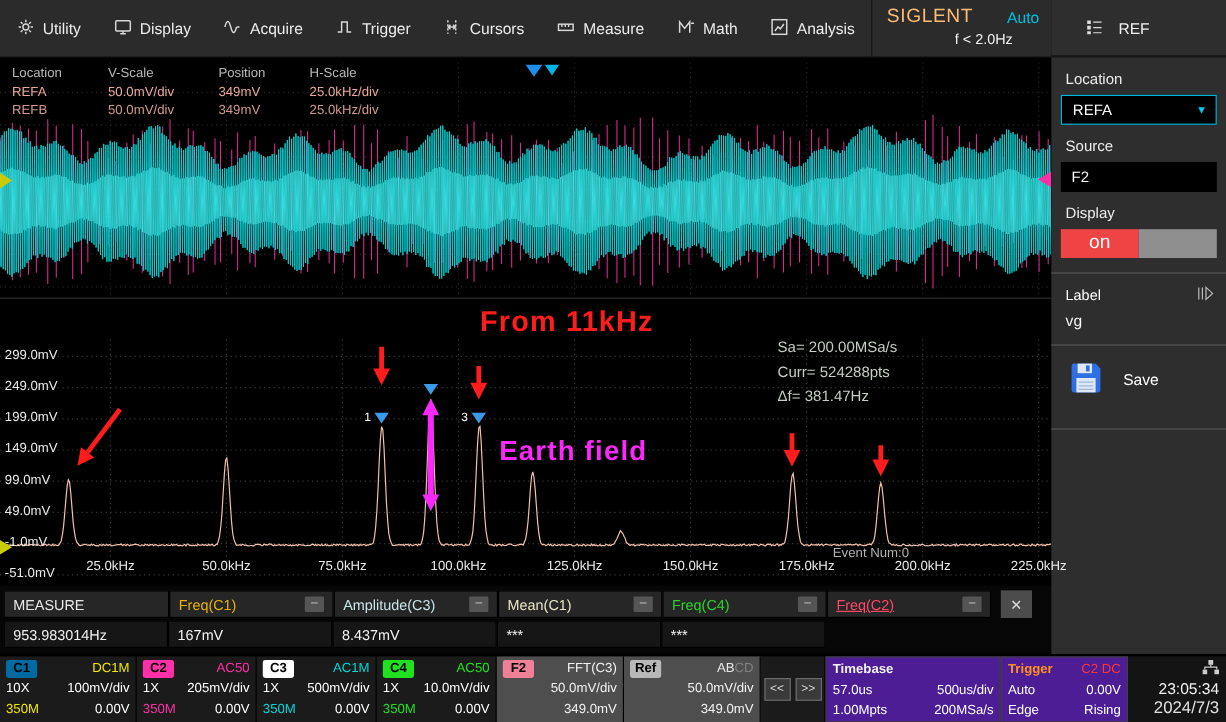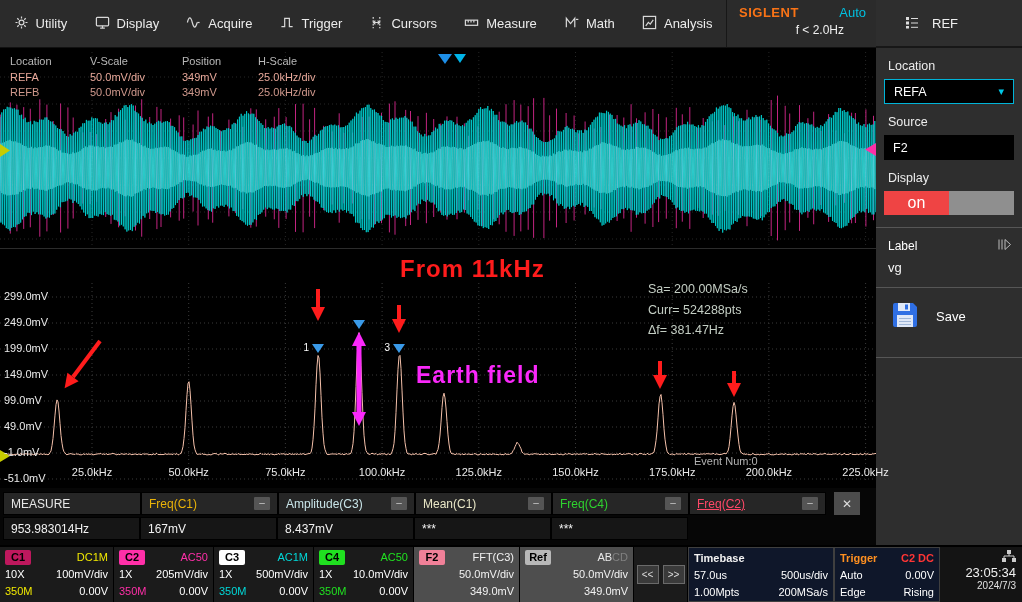--- a/index.html
+++ b/index.html
@@ -8,21 +8,21 @@
         font-family:"Liberation Sans","DejaVu Sans",sans-serif;color:#fff;font-size:12px}
 
   
   #topbar{position:absolute;left:0;top:0;width:726px;height:48px;background:#2b2b2b;
           display:flex;justify-content:space-around;border-bottom:1px solid #111}
   .menu-item{display:flex;align-items:center;gap:7px;color:#ececec;font-size:13px;cursor:pointer}
   .menu-item svg{stroke:#d8d8d8;fill:none;stroke-width:1.3}
   #brandbox{position:absolute;left:726px;top:0;width:150px;height:48px;background:#2b2b2b;
             border-left:1px solid #171717;border-bottom:1px solid #111;padding:5px 10px 4px 12px}
   .brand-row{display:flex;justify-content:space-between;align-items:center}
-  #brand-logo{font-weight:bold;font-size:13px;letter-spacing:.5px;color:#f97316}
+  #brand-logo{font-weight:normal;font-size:16px;letter-spacing:.5px;color:#fdba74}
   #trig-mode{color:#00c0e0;font-size:13px}
   #trig-freq{text-align:right;padding-right:22px;margin-top:3px;font-size:12px;color:#f0f0f0}
 
   
   #sidebar{position:absolute;left:876px;top:0;width:146px;height:545px;background:#2e2e2e}
   .sb-header{height:48px;border-bottom:2px solid #171717;display:flex;align-items:center;gap:12px;
              padding-left:28px;font-size:13px;color:#f0f0f0}
   .sb-label{color:#ececec;font-size:12.5px;margin:11px 12px 6px 12px}
   .sb-field{margin:0 8px;height:25px;background:#000;display:flex;align-items:center;
             justify-content:space-between;padding:0 9px;color:#fff;font-size:12.5px}
@@ -74,28 +74,28 @@
   .bb-box{height:100%;padding:2px 5px;border-right:1px solid #000;background:#1b1b1b;font-size:11px}
   .bb-box .rw{display:flex;justify-content:space-between;align-items:center;height:17px;line-height:17px}
   .badge{display:inline-block;min-width:26px;text-align:center;color:#000;font-weight:bold;
          font-size:11px;border-radius:2px;padding:0 4px;line-height:15px}
   .lightbox{background:#4e4e4e}
   .lightbox .rw{color:#f2f2f2}
   .rend{justify-content:flex-end !important;gap:6px}
   #bb-nav{width:54px;display:flex;align-items:center;justify-content:center;gap:4px;background:#1b1b1b;border-right:1px solid #000}
   .navbtn{width:22px;height:19px;background:#3a3a3a;border:1px solid #6a6a6a;color:#ddd;
           font-size:10px;line-height:17px;text-align:center;cursor:pointer}
-  .framed{border:1px solid #3f3f3f;background:#0f172a}
+  .framed{border:1px solid #3f3f3f;background:#4c1d95}
   .tb-title{font-weight:bold;color:#f2f2f2}
   .tr-title{font-weight:bold;color:#ff9020}
-  .tr-src{color:#ff3535;font-weight:bold}
+  .tr-src{color:#ff3535;font-weight:normal}
   #bb-clock{width:82px;background:#141414;display:flex;flex-direction:column;align-items:flex-end;
             padding:3px 6px 2px 0;border-right:none}
   #bb-clock .time{font-size:13px;color:#f0f0f0;margin-top:1px}
-  #bb-clock .date{font-size:10px;color:#e0e0e0}
+  #bb-clock .date{font-size:14px;color:#e0e0e0}
   .ab{color:#e8e8e8}.cd{color:#808080}
 </style>
 </head>
 <body>
 
 <div id="root">
 
   <div id="topbar">
     <div class="menu-item">
       <span><svg width="15" height="15" viewBox="0 0 16 16">
@@ -367,21 +367,21 @@
       <div class="m-cell m-val">8.437mV</div>
       <div class="m-cell m-val">***</div>
       <div class="m-cell m-val">***</div>
     </div>
   </div>
 
   <div id="bottombar">
 
     <div class="bb-box ch" style="width:114px">
       <div class="rw">
-          <span class="badge" style="background: #be185d;">C1</span>
+          <span class="badge" style="background: #0369a1;">C1</span>
           <span class="coup" style="color: rgb(240, 232, 0);">DC1M</span>
         </div>
       <div class="rw">
           <span>10X</span>
           <span>100mV/div</span>
         </div>
       <div class="rw">
           <span class="bw" style="color: rgb(240, 232, 0);">350M</span>
           <span>0.00V</span>
         </div>

